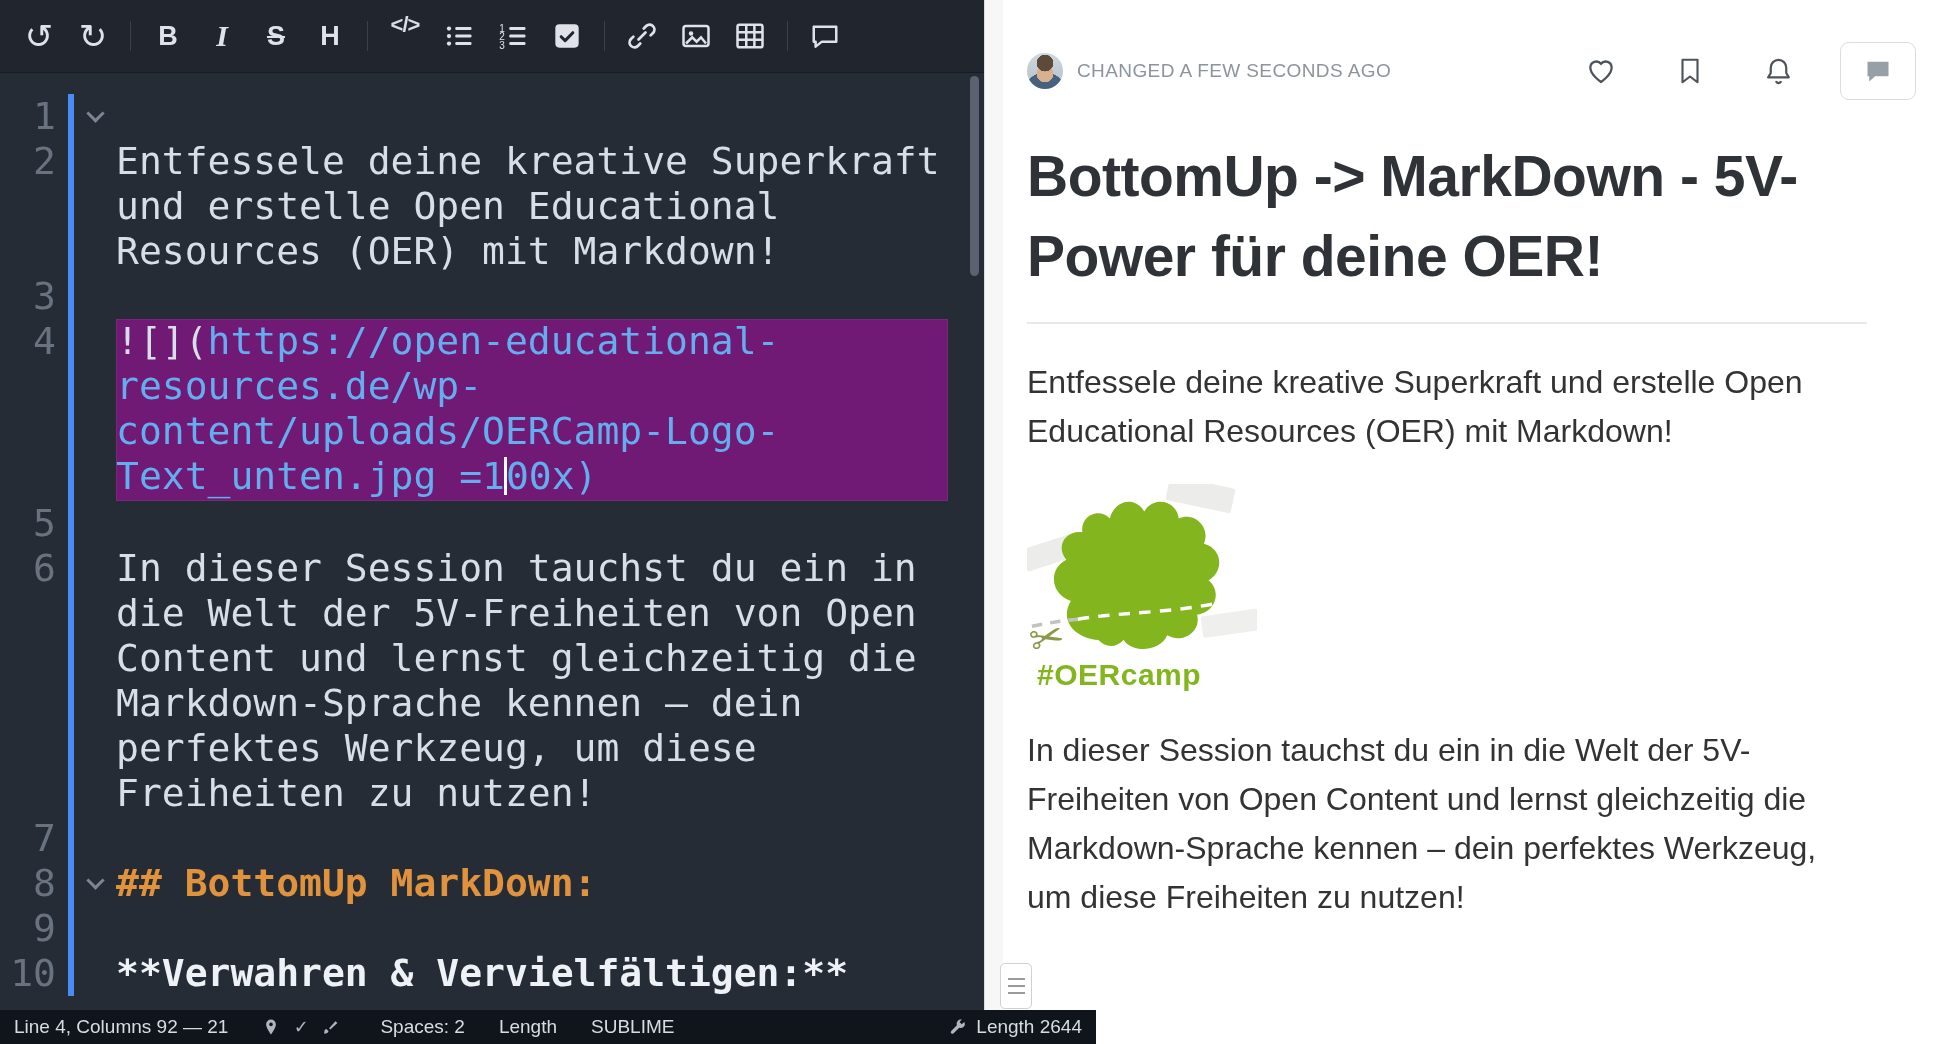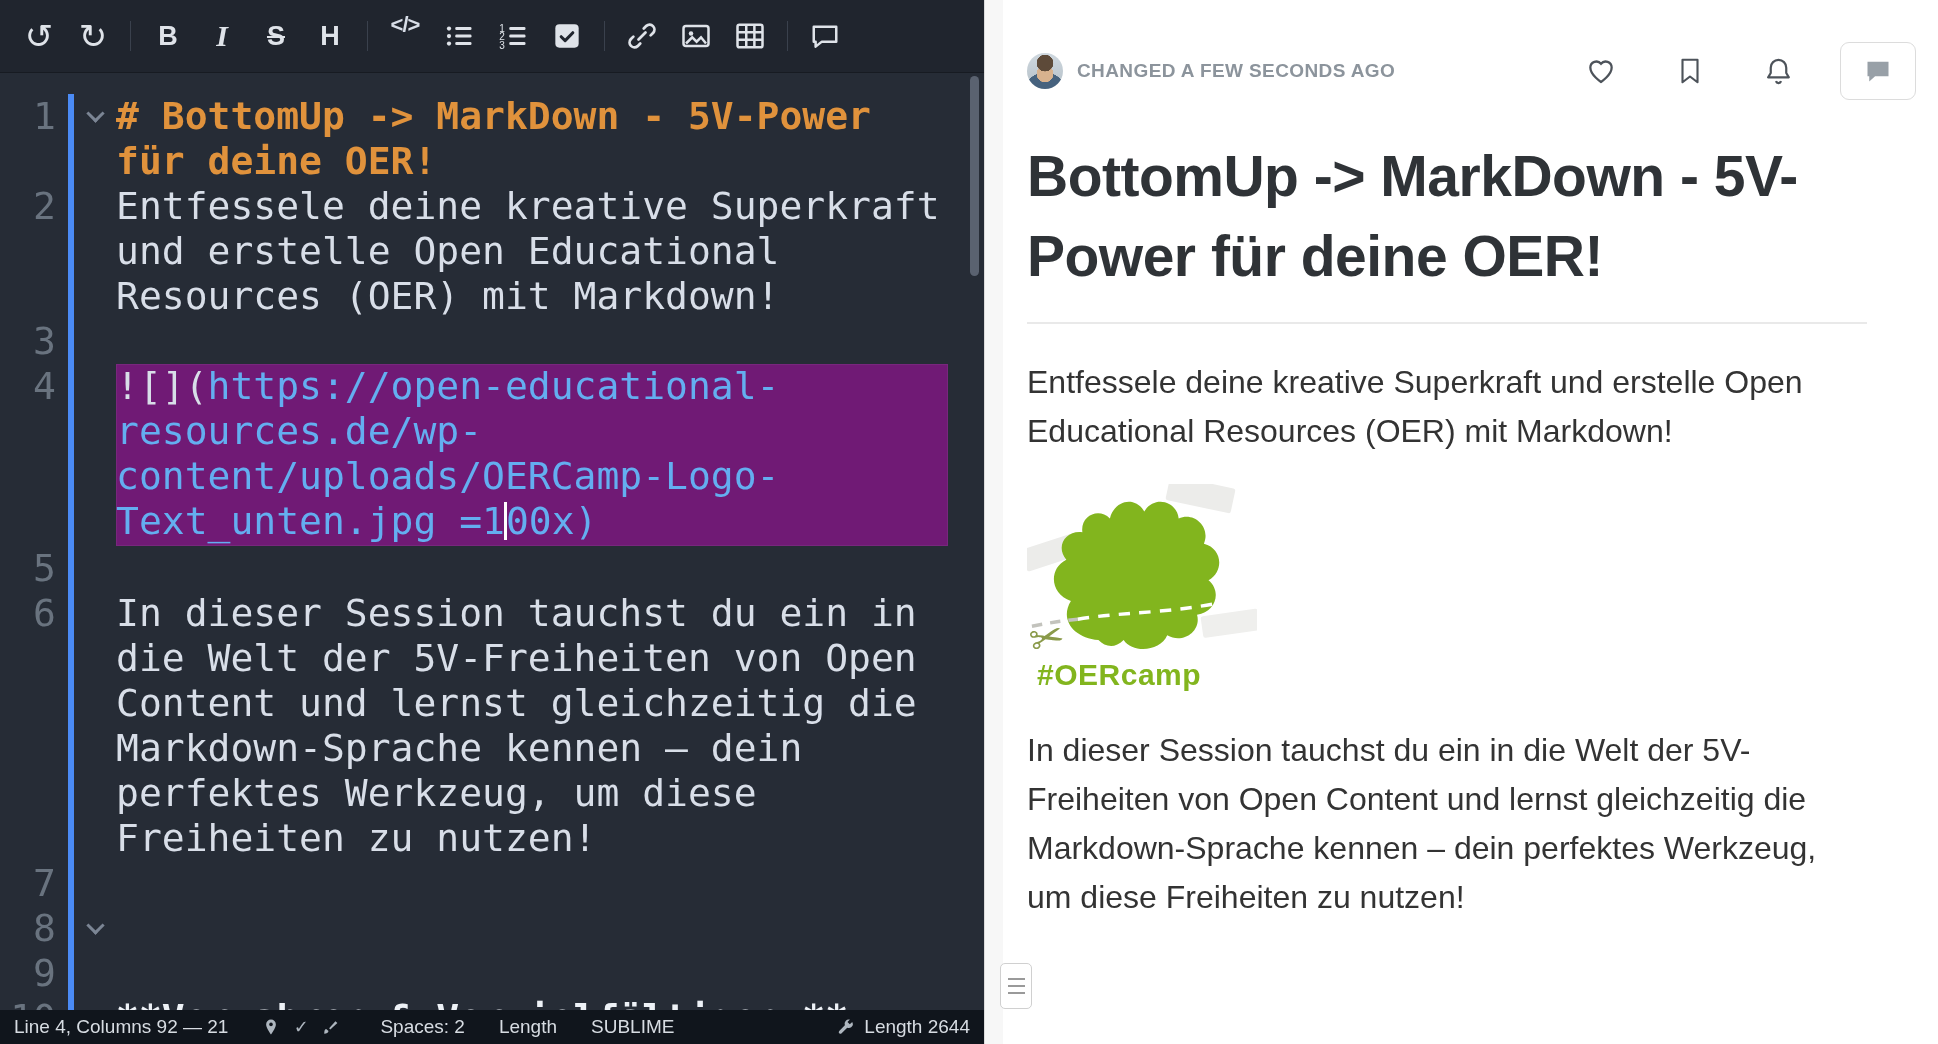--- a/index.html
+++ b/index.html
@@ -35,21 +35,21 @@
   .code.active { background:#701a75; box-shadow:inset 0 0 0 1px rgba(255,255,255,0.06); }
   .tok-h { color:#e0923c; font-weight:bold; }
   .tok-a { color:#64aef0; }
   .tok-strong { color:#eef2f7; font-weight:bold; }
   .cursor { display:inline-block; width:3px; height:38px; background:#ffffff; vertical-align:middle;
             margin:0 -1px 6px -1px; }
 
   .ed-scrollbar { position:absolute; right:5px; top:76px; width:9px; height:200px;
                   background:#5a6270; border-radius:5px; }
 
-  .statusbar { position:absolute; left:0; bottom:0; width:984px; height:34px; background:#10151c;
+  .statusbar { position:absolute; left:0; bottom:0; width:1096px; height:34px; background:#10151c;
                display:flex; align-items:center; padding:0 14px; color:#d7dce2; font-size:19px; z-index:6; }
   .sb-pos { margin-right:28px; white-space:nowrap; }
   .sb-icon { display:flex; align-items:center; justify-content:center; width:30px; height:30px;
              color:#aeb6bf; background:none; border:none; cursor:pointer; flex:none; }
   .sb-check { font-size:18px; color:#aeb6bf; }
   .sb-item { background:none; border:none; color:#d7dce2; font-size:19px; margin-left:34px;
              cursor:pointer; white-space:nowrap; font-family:"Liberation Sans", sans-serif; }
   .sb-flex { flex:1; }
   .sb-len { margin-left:4px; white-space:nowrap; }
 
@@ -63,21 +63,21 @@
 
   
   .preview-pane { position:absolute; left:1003px; top:0; right:0; height:1044px; background:#fff; overflow:hidden; }
   .preview-header { display:flex; align-items:center; padding:42px 22px 0 24px; }
   .avatar { width:36px; height:36px; border-radius:50%; flex:none; overflow:hidden;
             background:
               radial-gradient(circle at 50% 28%, #5d4a39 0 26%, transparent 27%),
               radial-gradient(circle at 50% 58%, #d8b28e 0 30%, transparent 31%),
               radial-gradient(circle at 50% 115%, #46627e 0 48%, transparent 49%),
               linear-gradient(180deg,#cfd8df,#b4bfc7); }
-  .changed-label { margin-left:14px; font-size:19px; font-weight:bold; letter-spacing:0.4px;
+  .changed-label { margin-left:14px; font-size:19px; font-weight:normal; letter-spacing:0.4px;
                    color:#8c949c; }
   .hdr-icons { margin-left:auto; display:flex; align-items:center; color:#4d535a; }
   .hdr-icon { background:none; border:none; color:#4d535a; cursor:pointer; display:flex; align-items:center; }
   .hdr-icon + .hdr-icon { margin-left:58px; }
   .comments-btn { margin-left:46px; width:76px; height:58px; border:1px solid #dcdcdc; border-radius:9px;
                   background:#fff; display:flex; align-items:center; justify-content:center; cursor:pointer; }
 
   .preview-body { padding:0 20px 0 24px; }
   .pv-title { margin-top:36px; max-width:840px; font-size:57px; line-height:80px; font-weight:bold;
               color:#2f3337; letter-spacing:-0.5px; }
@@ -176,21 +176,20 @@
     </div>
 
     <div class="editor-body">
 
       <div class="line">
         <div class="gutter"><span>1</span></div>
         <div class="authbar"></div>
         <div class="fold">
             <span class="chev"></span>
           </div>
-        <div class="code"><span class="tok-h"># BottomUp -&gt; MarkDown - 5V-Power für deine OER!</span></div>
       </div>
 
       <div class="line">
         <div class="gutter"><span>2</span></div>
         <div class="authbar"></div>
         <div class="fold"></div>
         <div class="code"><span>Entfessele deine kreative Superkraft und erstelle Open Educational Resources (OER) mit Markdown!</span></div>
       </div>
 
       <div class="line">
@@ -227,20 +226,21 @@
         <div class="fold"></div>
         <div class="code"></div>
       </div>
 
       <div class="line">
         <div class="gutter"><span>8</span></div>
         <div class="authbar"></div>
         <div class="fold">
             <span class="chev"></span>
           </div>
+        <div class="code"><span class="tok-h">## BottomUp MarkDown:</span></div>
       </div>
 
       <div class="line">
         <div class="gutter"><span>9</span></div>
         <div class="authbar"></div>
         <div class="fold"></div>
         <div class="code"></div>
       </div>
 
       <div class="line">

